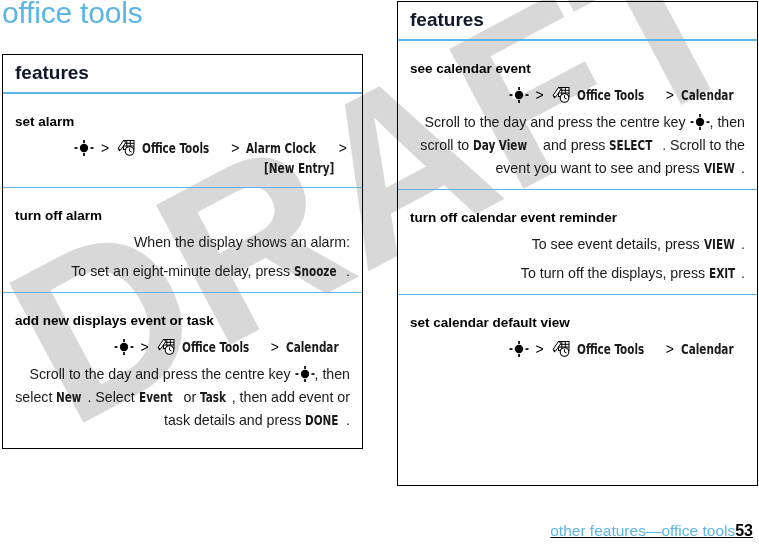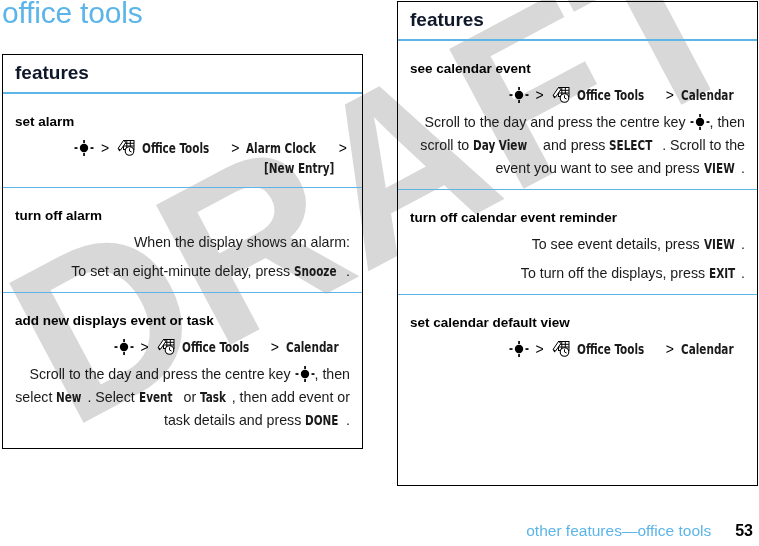--- a/index.html
+++ b/index.html
@@ -146,21 +146,22 @@
   }
 
   
   #footer {
     position: absolute;
     right: 6px;
     bottom: 6px;
     z-index: 2;
     display: flex;
     align-items: flex-start;
-    gap: 24px;
+    gap: 0;
+    text-decoration: underline;
   }
   #footer-label {
     font-size: 15.5px;
     color: #5bb5e8;
   }
   #footer-page {
     font-size: 16px;
     font-weight: bold;
     color: #000;
   }

